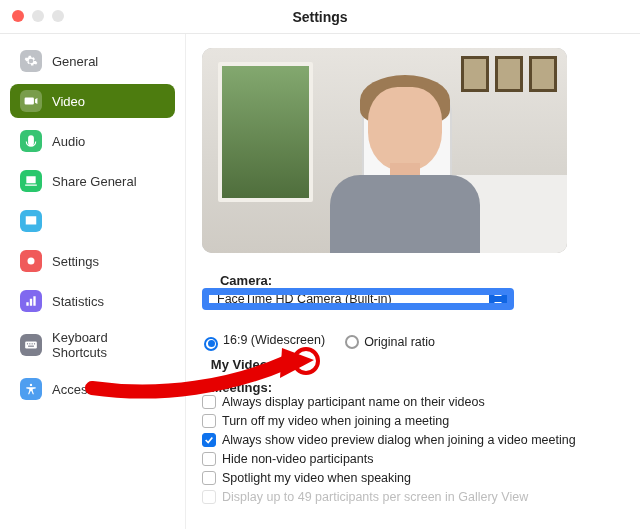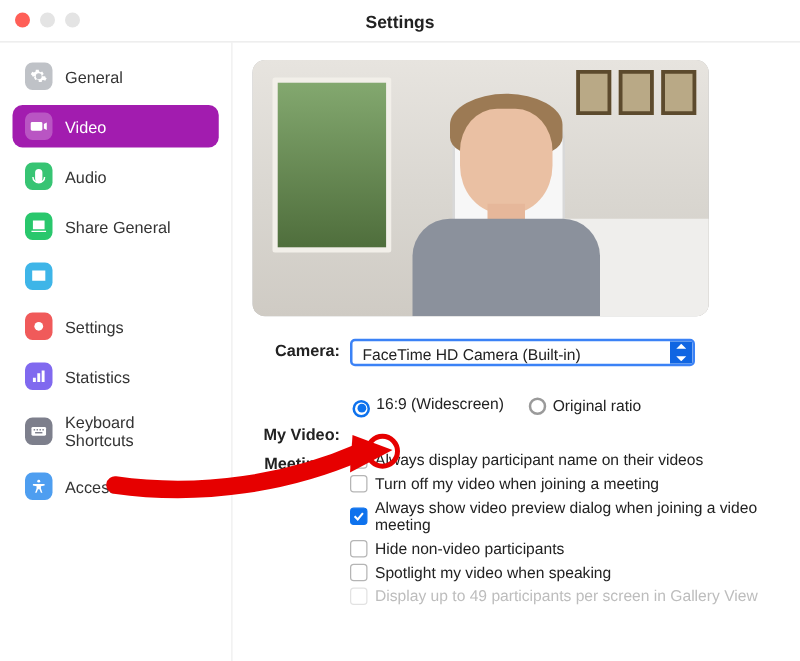--- a/index.html
+++ b/index.html
@@ -46,21 +46,21 @@
       border-radius: 8px;
       margin-bottom: 6px;
       cursor: default;
       color: #333;
     }
     .nav-item .icon-wrap {
       width: 22px; height: 22px; border-radius: 6px;
       display: flex; align-items: center; justify-content: center;
       flex-shrink: 0;
     }
-    .nav-item.active { background: #a21caf; color: #fff; align-items: center; }
+    .nav-item.active { background: #4d7c0f; color: #fff; align-items: center; }
     .nav-item .label { font-size: 13px; }
     .main {
       flex: 1;
       padding: 14px 16px 8px 16px;
       overflow: hidden;
       position: relative;
     }
     .preview {
       width: 365px; height: 205px;
       border-radius: 10px;
@@ -76,27 +76,27 @@
     .preview .frame { width:28px; height:36px; background:#b9a986; border:3px solid #5c4a2d;}
     .preview .dresser { position:absolute; right:0; bottom:0; width:120px; height:78px; background:#efeeec; border-left:1px solid #ddd;}
     .preview .chair { position:absolute; left:140px; bottom:0; width:130px; height:160px;}
     .preview .chair .back { position:absolute; left:20px; top:0; width:90px; height:150px; background:#f7f7f7; border-radius:20px 20px 10px 10px; border:2px solid #d8d8d8;}
     .preview .chair .head { position:absolute; left:37px; top:6px; width:56px; height:34px; background:#1a1a1a; border-radius:10px;}
     .preview .person { position:absolute; left:118px; bottom:0; width:170px; height:172px;}
     .preview .person .torso { position:absolute; left:10px; bottom:0; width:150px; height:78px; background:#8b919c; border-radius:30px 30px 0 0;}
     .preview .person .neck { position:absolute; left:70px; bottom:70px; width:30px; height:20px; background:#e6b79a;}
     .preview .person .face { position:absolute; left:48px; bottom:82px; width:74px; height:84px; background:#eac0a3; border-radius:40% 40% 46% 46%;}
     .preview .person .hair { position:absolute; left:40px; bottom:128px; width:90px; height:50px; background:#9c7a54; border-radius:50% 50% 30% 30%;}
-    .row { display:flex; align-items:flex-start; margin-bottom:6px; }
+    .row { display:flex; align-items:flex-start; margin-bottom:6px;flex-direction:column; }
     .row .lbl { width:78px; text-align:right; font-weight:700; padding-right:8px; padding-top:2px; }
     .row .val { flex:1; }
     .select {
-      display:flex; align-items:flex-end; justify-content:space-between;
-      width:276px; height:22px;
-      background:#fff; border:2px solid #3b82f6; border-radius:4px;
+      display:flex; align-items:center; justify-content:space-between;
+      width:312px; height:22px;
+      background:#fff; border:7px solid #3b82f6; border-radius:4px;
       padding:0 0 0 8px; font-size:12.5px;
       overflow:hidden;
     }
     .select .caret {
       width:18px; height:100%; background:#1065e2;
       display:flex; align-items:center; justify-content:center;
     }
     .radio-row { display:flex; gap:20px; margin-top:22px; align-items:center; font-size:12.5px; padding-left:2px;}
     .radio { width:14px; height:14px; border-radius:50%; border:2px solid #9a9a9a; display:inline-flex; align-items:center; justify-content:center; margin-right:5px; position:relative; top:3px;}
     .radio.checked { border-color:#0e72ed; }

